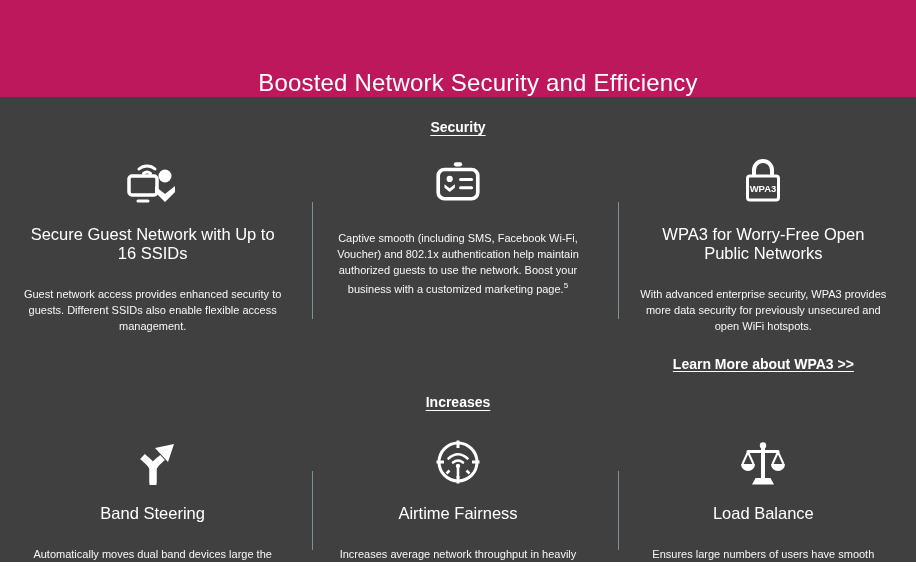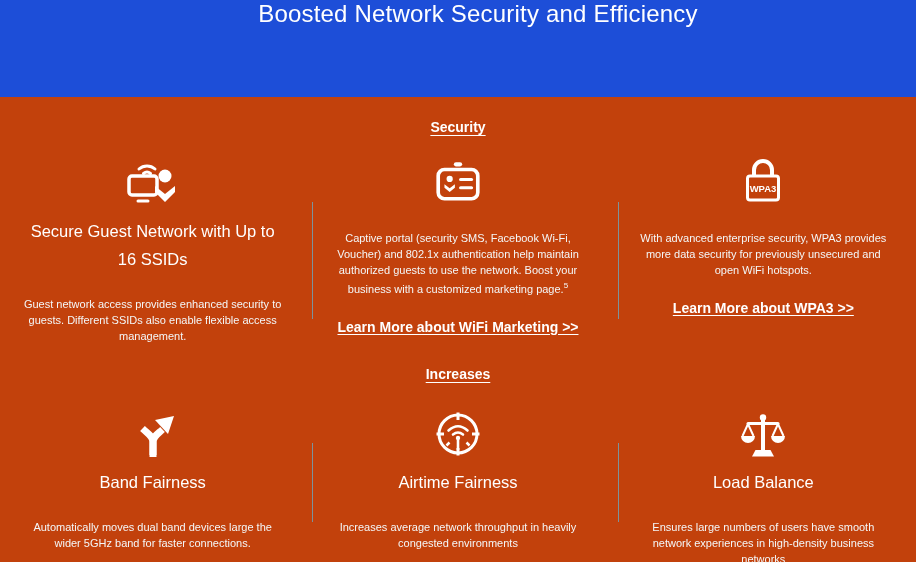--- a/index.html
+++ b/index.html
@@ -10,35 +10,35 @@
   }
   .page {
     width: 916px;
     height: 566px;
     margin: 0 auto;
     background: #ffffff;
     overflow: hidden;
   }
   .hero {
     height: 97px;
-    background: #1d4ed8;
-    display: flex;
-    align-items: flex-start;
+    background: #be185d;
+    display: flex;
+    align-items: flex-end;
     justify-content: center;
     padding-left: 40px;
   }
   .hero-title {
     color: #ffffff;
     font-size: 24px;
     font-weight: 500;
     letter-spacing: 0.2px;
   }
   .main {
     height: 465px;
-    background: #c2410c;
+    background: #404040;
     color: #ffffff;
   }
   .section-heading {
     display: block;
     text-align: center;
     padding-top: 22px;
     font-size: 14px;
     font-weight: 700;
     color: #ffffff;
     text-decoration: underline;
@@ -59,24 +59,24 @@
     text-align: center;
   }
   .icon-wrap {
     height: 52px;
     display: flex;
     align-items: center;
     justify-content: center;
   }
   .row-2 .icon-wrap { height: 48px; }
   .feature-title {
-    margin-top: 10px;
+    margin-top: 18px;
     font-size: 16.5px;
     font-weight: 500;
-    line-height: 28px;
+    line-height: 19px;
     max-width: 248px;
     color: #ffffff;
   }
   .feature-body {
     margin-top: 23px;
     font-size: 11px;
     line-height: 16px;
     max-width: 258px;
     color: #f4f7f8;
   }
@@ -141,53 +141,53 @@
         <div class="icon-wrap">
           <svg width="50" height="50" viewBox="0 0 48 48" fill="none">
             <rect x="20" y="6" width="8" height="4" rx="2" fill="#fff"></rect>
             <rect x="5" y="13" width="38" height="28" rx="6" stroke="#fff" stroke-width="3.5"></rect>
             <circle cx="16" cy="22" r="3" fill="#fff"></circle>
             <path d="M11 27 L16 31 L21 27 L21 30.5 L16 34.5 L11 30.5 Z" fill="#fff"></path>
             <path d="M26.5 22.5 H 37" stroke="#fff" stroke-width="3" stroke-linecap="round"></path>
             <path d="M26.5 30.5 H 37" stroke="#fff" stroke-width="3" stroke-linecap="round"></path>
           </svg>
         </div>
-        <p class="feature-body"><span>Captive portal (security SMS, Facebook Wi-Fi, Voucher) and 802.1x authentication help maintain authorized guests to use the network. Boost your business with a customized marketing page.</span><sup>5</sup></p>
-        <a class="feature-link">Learn More about WiFi Marketing &gt;&gt;</a>
+        <p class="feature-body"><span>Captive smooth (including SMS, Facebook Wi-Fi, Voucher) and 802.1x authentication help maintain authorized guests to use the network. Boost your business with a customized marketing page.</span><sup>5</sup></p>
       </div>
 
       <div class="col">
         <div class="icon-wrap">
           <svg width="48" height="50" viewBox="0 0 48 50" fill="none">
             <path d="M15 20 V 14 A 9 9 0 0 1 33 14 V 20" stroke="#fff" stroke-width="4"></path>
             <rect x="8.5" y="20" width="31" height="24" rx="2.5" stroke="#fff" stroke-width="3"></rect>
             <text x="24" y="35.5" text-anchor="middle" font-size="9.5" fill="#fff">WPA3</text>
           </svg>
         </div>
+        <div class="feature-title">WPA3 for Worry-Free Open Public Networks</div>
         <p class="feature-body"><span>With advanced enterprise security, WPA3 provides more data security for previously unsecured and open WiFi hotspots.</span></p>
         <a class="feature-link">Learn More about WPA3 &gt;&gt;</a>
       </div>
 
       <div class="vdiv d1"></div>
       <div class="vdiv d2"></div>
     </div>
 
     <a class="section-heading">Increases</a>
 
     <div class="row row-2">
 
       <div class="col">
         <div class="icon-wrap">
           <svg width="48" height="48" viewBox="0 0 48 48" fill="none">
             <path d="M24 47 V 32 C 24 26.5 20 24.5 13.5 18.5" stroke="#fff" stroke-width="7" stroke-linejoin="round"></path>
             <path d="M24 45 V 32 C 24 26.5 28 24.5 33.5 19.5" stroke="#fff" stroke-width="7" stroke-linejoin="round"></path>
             <path d="M26 10 L 45 6 L 39 24 Z" fill="#fff"></path>
           </svg>
         </div>
-        <div class="feature-title">Band Fairness</div>
+        <div class="feature-title">Band Steering</div>
         <p class="feature-body"><span>Automatically moves dual band devices large the wider 5GHz band for faster connections.</span></p>
       </div>
 
       <div class="col">
         <div class="icon-wrap">
           <svg width="48" height="48" viewBox="0 0 48 48" fill="none">
             <circle cx="24" cy="24" r="19" stroke="#fff" stroke-width="3"></circle>
             <path d="M24 2.5 V 10" stroke="#fff" stroke-width="3"></path>
             <path d="M24 38 V 45.5" stroke="#fff" stroke-width="3"></path>
             <path d="M2.5 24 H 10" stroke="#fff" stroke-width="3"></path>

